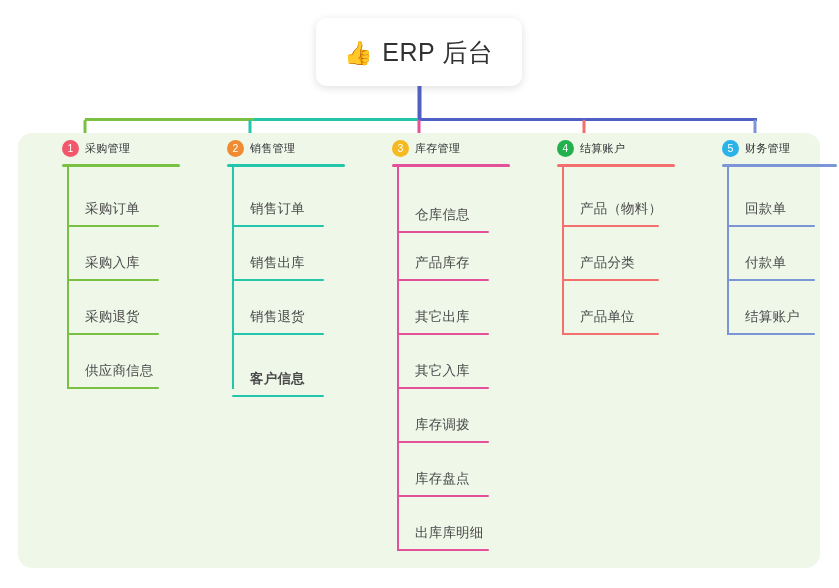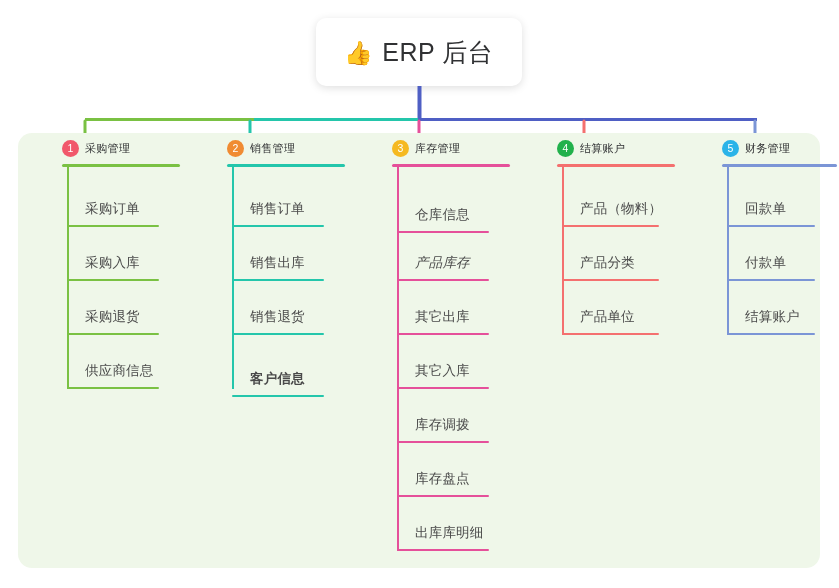--- a/index.html
+++ b/index.html
@@ -213,21 +213,21 @@
         <div class="col-header">
           <span class="badge" style="background: rgb(245, 185, 33);">3</span>
           <span class="col-title">库存管理</span>
         </div>
         <div class="col-header-rule" style="width: 118px; background: rgb(229, 80, 154);"></div>
         <div class="col-spine" style="background: rgb(229, 80, 154); height: 386px;"></div>
         <div class="leaf" style="top: 46px; width: 92px;">
           <span class="leaf-label">仓库信息</span>
           <div class="leaf-rule" style="width: 92px; background: rgb(229, 80, 154);"></div>
         </div>
-        <div class="leaf" style="top: 94px; width: 92px; font-style: italic;">
+        <div class="leaf" style="top: 94px; width: 92px;">
           <span class="leaf-label">产品库存</span>
           <div class="leaf-rule" style="width: 92px; background: rgb(229, 80, 154);"></div>
         </div>
         <div class="leaf" style="top: 148px; width: 92px;">
           <span class="leaf-label">其它出库</span>
           <div class="leaf-rule" style="width: 92px; background: rgb(229, 80, 154);"></div>
         </div>
         <div class="leaf" style="top: 202px; width: 92px;">
           <span class="leaf-label">其它入库</span>
           <div class="leaf-rule" style="width: 92px; background: rgb(229, 80, 154);"></div>

